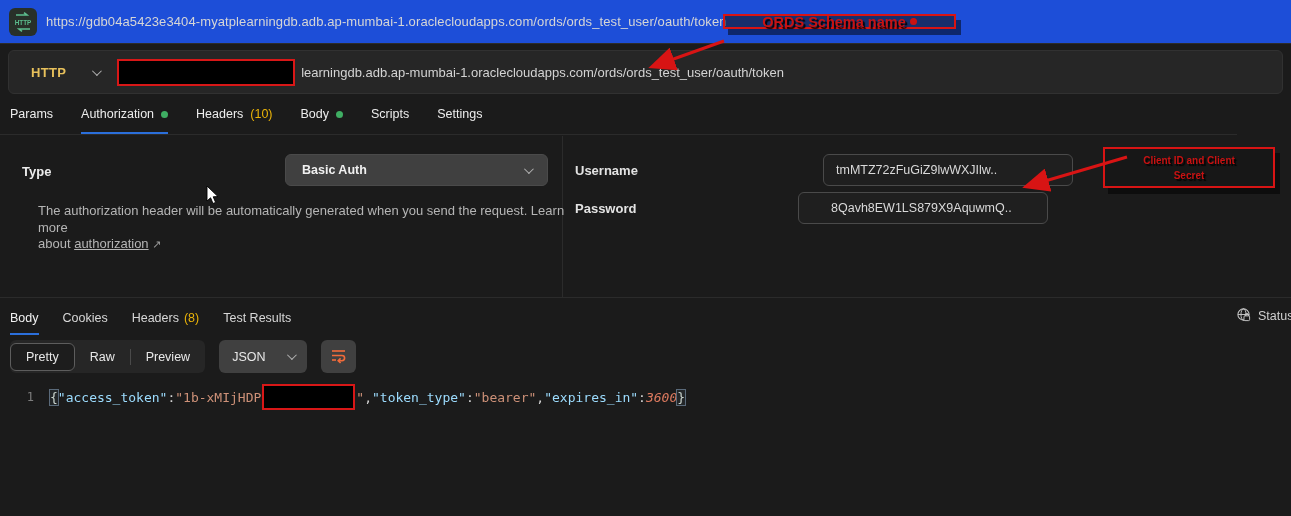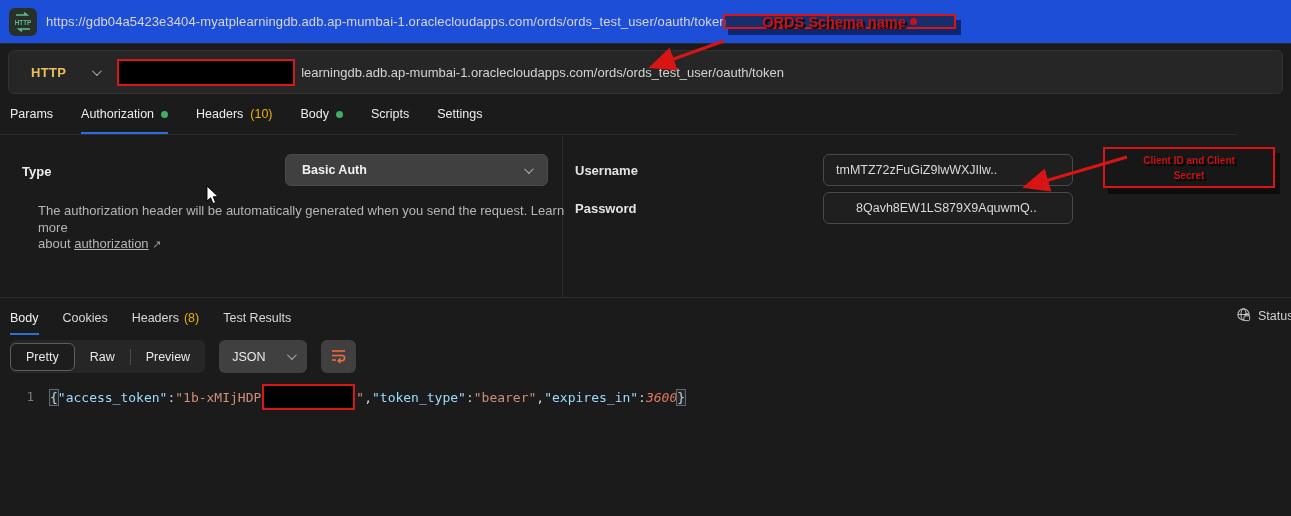--- a/index.html
+++ b/index.html
@@ -142,21 +142,21 @@
     <span>The authorization header will be automatically generated when you send the request. Learn more</span><br>
     <span>about </span><a>authorization</a>
     <span class="ext">↗</span>
   </div>
 
   <div class="flabel plain" style="left:575px; top:163px;">Username</div>
   <div class="input" style="left:823px; top:154px;">
     <span>tmMTZ72zFuGiZ9lwWXJIlw..</span>
   </div>
   <div class="flabel plain" style="left:575px; top:201px;">Password</div>
-  <div class="input" style="left:823px; top:192px;padding-left:32px;">
+  <div class="input" style="left:798px; top:192px;padding-left:32px;">
     <span>8Qavh8EW1LS879X9AquwmQ..</span>
   </div>
 
   <div class="hdivider"></div>
 
   <div class="restabs">
     <div class="restab active">
       <span>Body</span>
     </div>
     <div class="restab">

